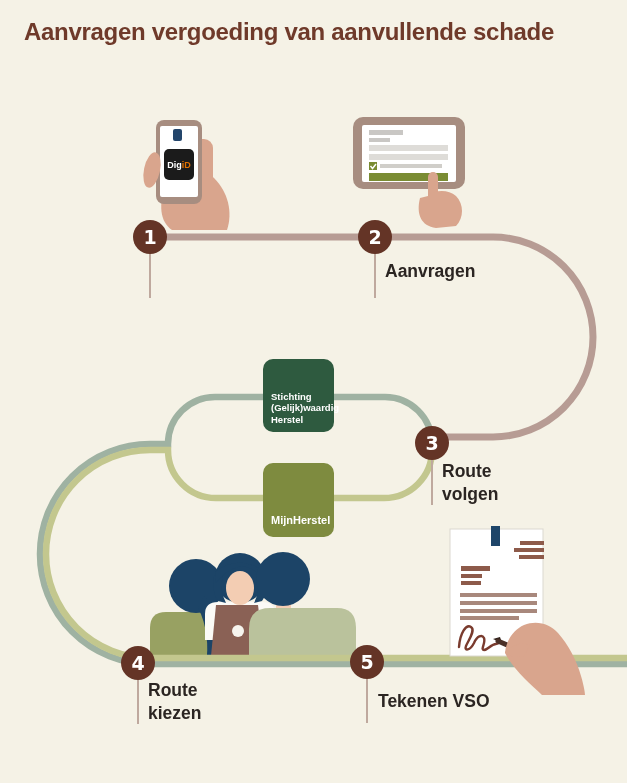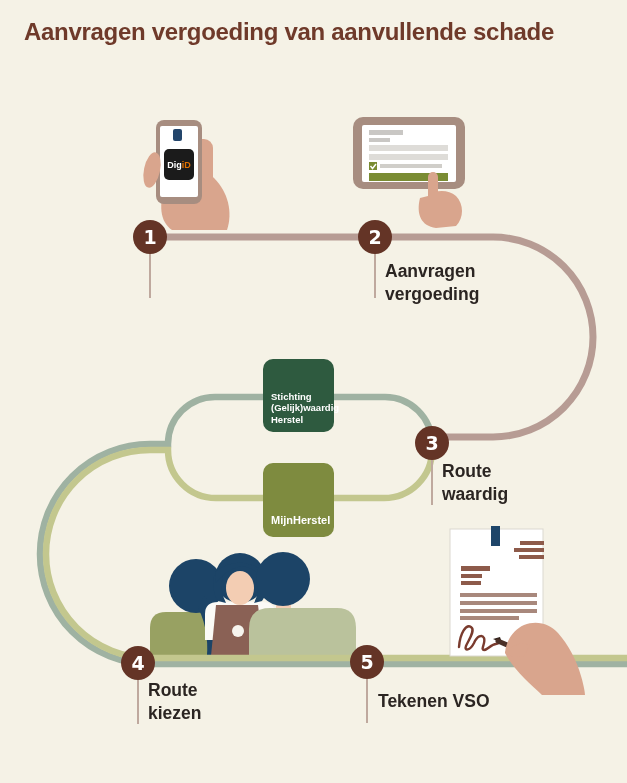--- a/index.html
+++ b/index.html
@@ -125,25 +125,24 @@
   <div class="stem" style="left:366px;top:662px;height:61px;"></div>
 
   <div class="badge" style="left:133px;top:220px;">1</div>
   <div class="badge" style="left:358px;top:220px;">2</div>
   <div class="badge" style="left:415px;top:426px;">3</div>
   <div class="badge" style="left:121px;top:646px;">4</div>
   <div class="badge" style="left:350px;top:645px;">5</div>
 
   <div class="label" style="left:385px;top:252px;margin-top:8px;">
     <div>Aanvragen</div>
-    <div>vergoeding</div>
   </div>
   <div class="label" style="left:442px;top:460px;">
     <div>Route</div>
-    <div>waardig</div>
+    <div>volgen</div>
   </div>
   <div class="label" style="left:148px;top:679px;">
     <div>Route</div>
     <div>kiezen</div>
   </div>
   <div class="label" style="left:378px;top:690px;">
     <div>Tekenen VSO</div>
   </div>
 
 </div>

